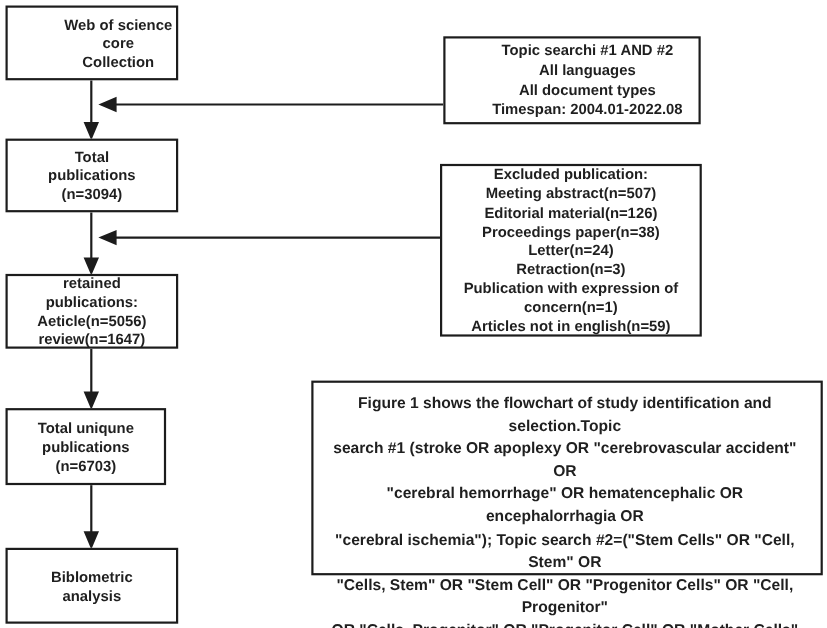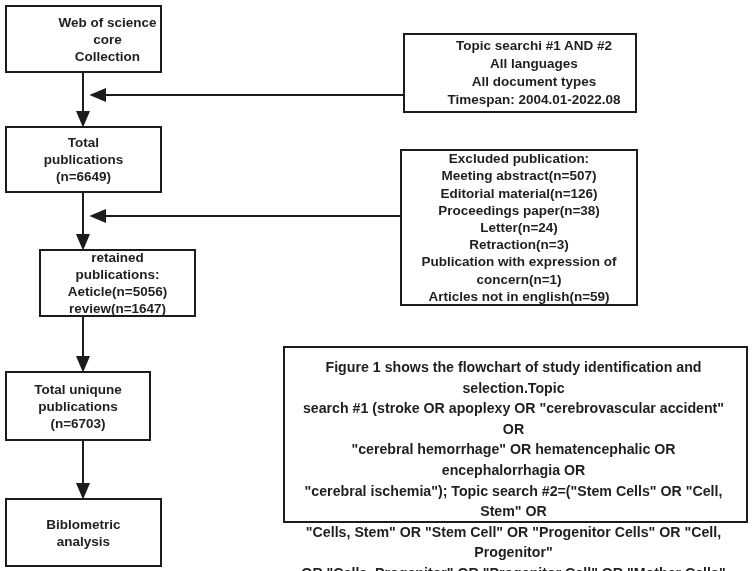--- a/index.html
+++ b/index.html
@@ -35,21 +35,21 @@
   .center {
     display: flex;
     align-items: center;
     justify-content: center;
     text-align: center;
     font-size: 13.5px;
     line-height: 17px;
   }
   .b1 { left: 5px;   top: 5px;   width: 157px; height: 68px; padding-left: 48px; }
   .b2 { left: 5px;   top: 126px; width: 157px; height: 67px; }
-  .b3 { left: 5px;   top: 249px; width: 157px; height: 68px; margin-left: 34px; }
+  .b3 { left: 5px;   top: 249px; width: 157px; height: 68px; }
   .b4 { left: 5px;   top: 371px; width: 146px; height: 70px; }
   .b5 { left: 5px;   top: 498px; width: 157px; height: 69px; }
   .ba { left: 403px; top: 33px;  width: 234px; height: 80px;  line-height: 18px; padding-left: 28px; }
   .bb { left: 400px; top: 138px; width: 238px; height: 157px; line-height: 17.2px; margin-top: 11px; }
   .bc {
     left: 283px;
     top: 346px;
     width: 465px;
     height: 177px;
     text-align: center;
@@ -90,21 +90,21 @@
         <polygon points="92,216 105,210.5 105,221.5"></polygon>
       </g>
     </g>
   </svg>
 
   <div class="box center b1">Web of science core
 Collection</div>
 
   <div class="box center b2">Total
 publications
-(n=6649)</div>
+(n=3094)</div>
 
   <div class="box center b3">retained
 publications:
 Aeticle(n=5056)
 review(n=1647)</div>
 
   <div class="box center b4">Total uniqune
 publications
 (n=6703)</div>
 

